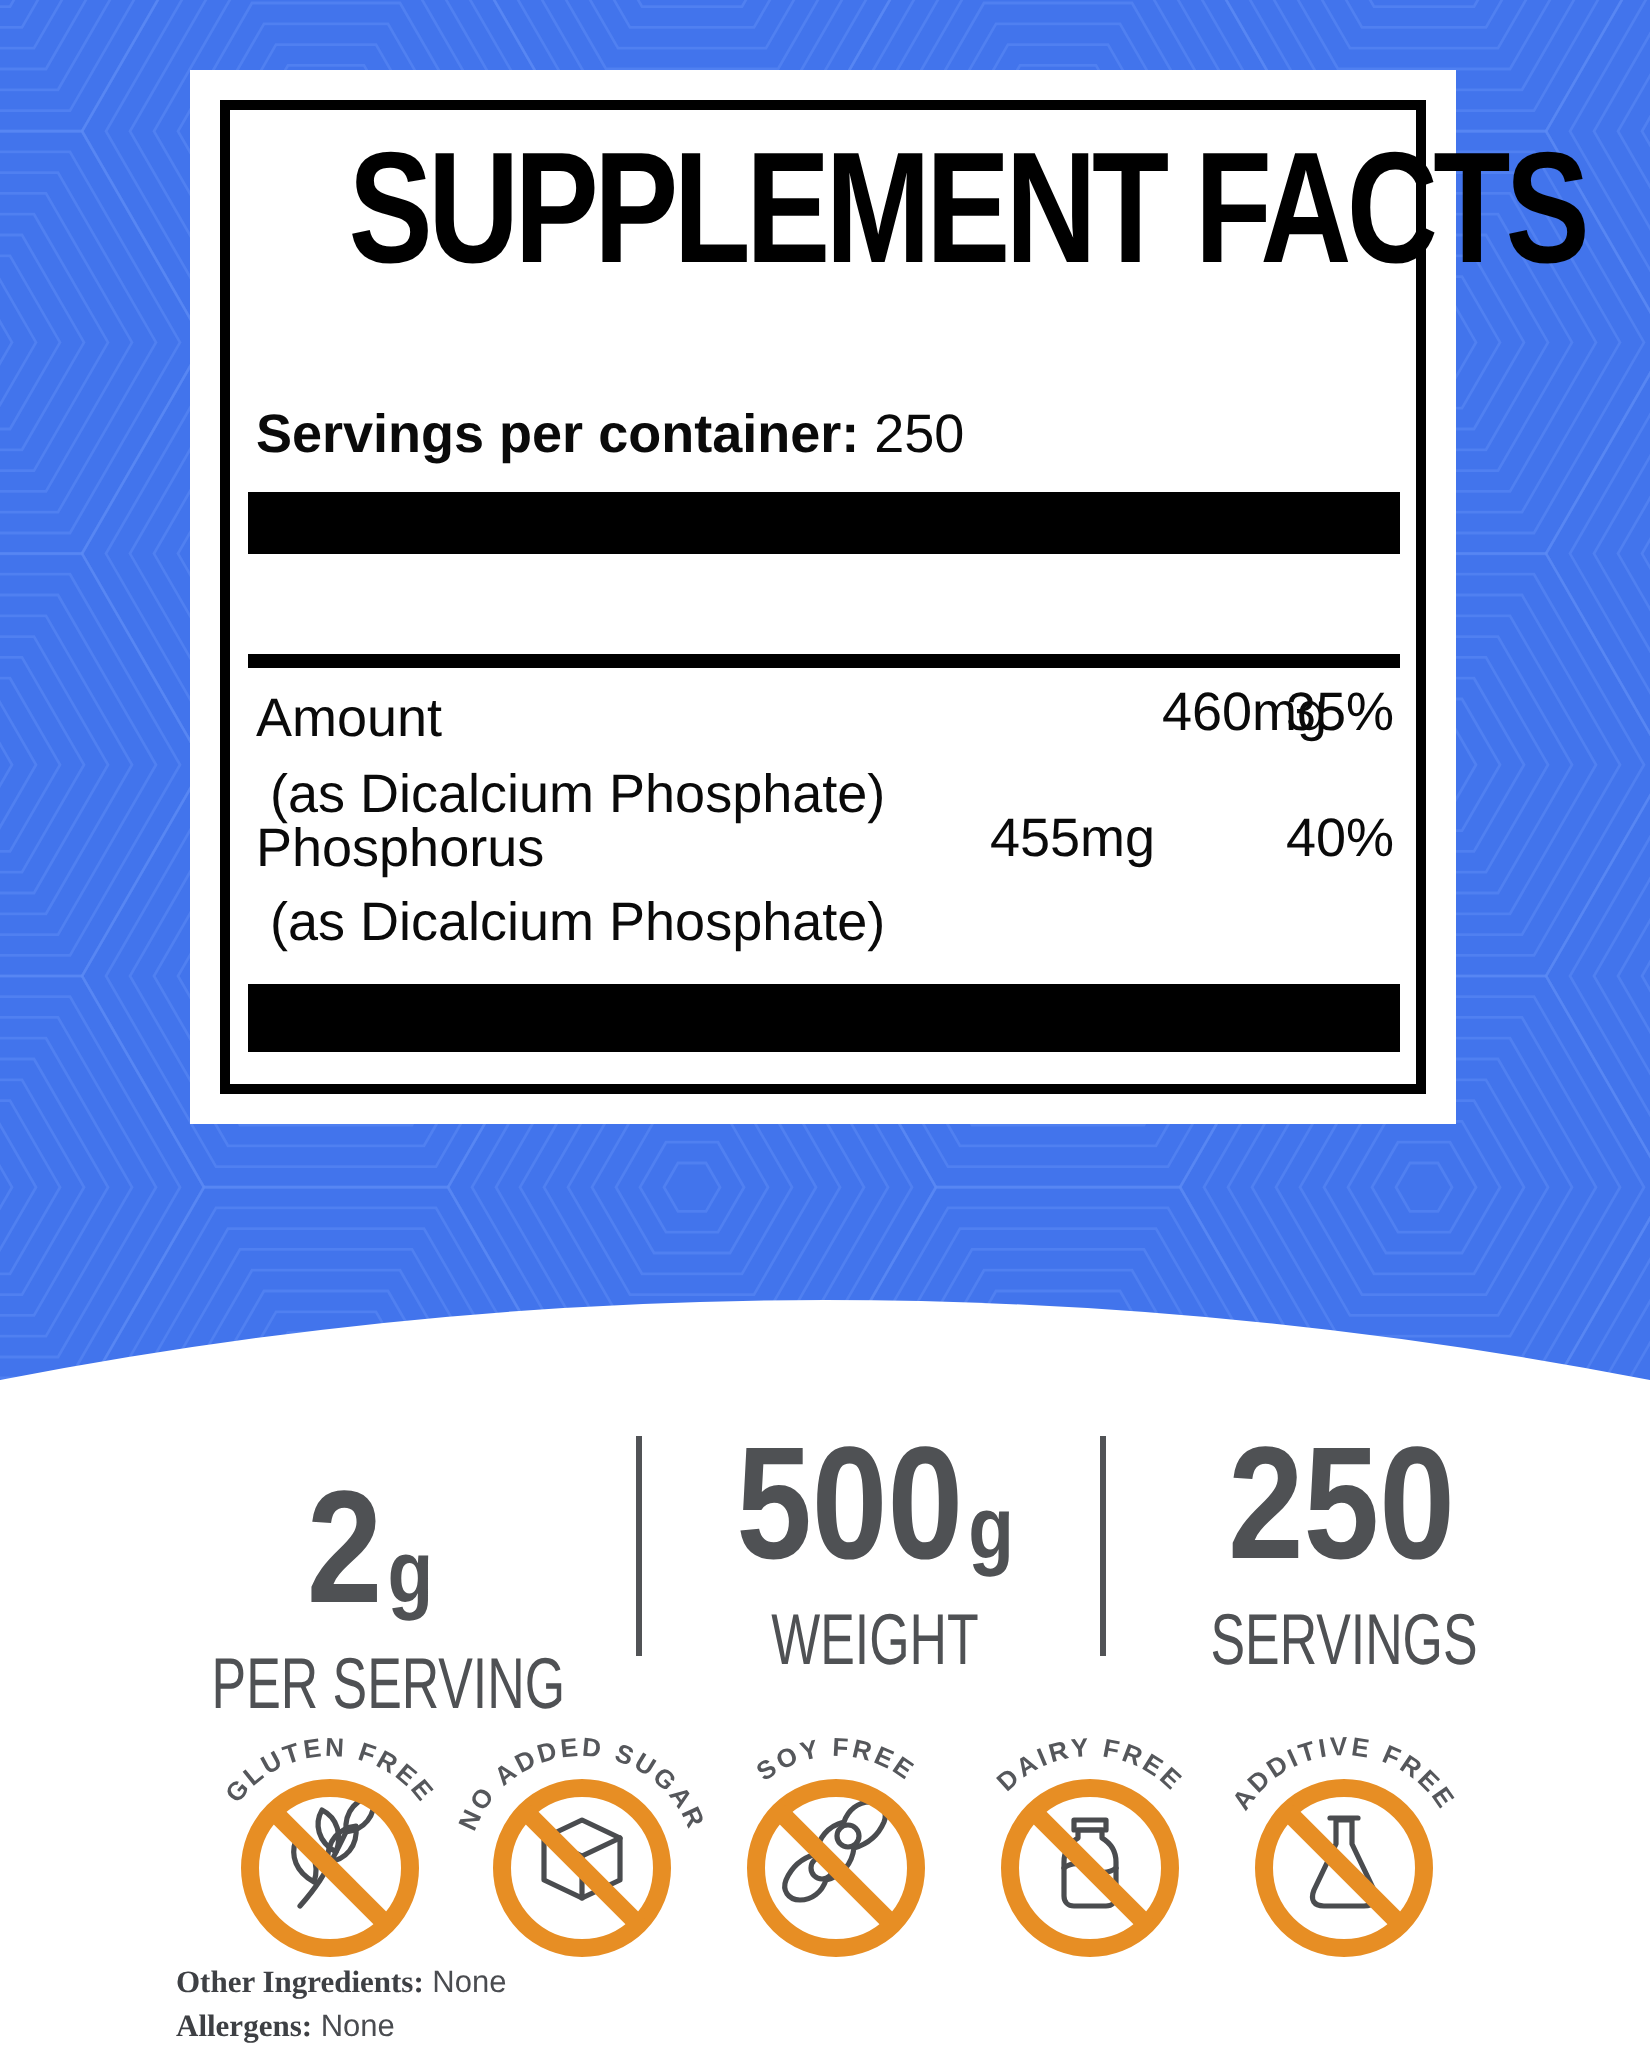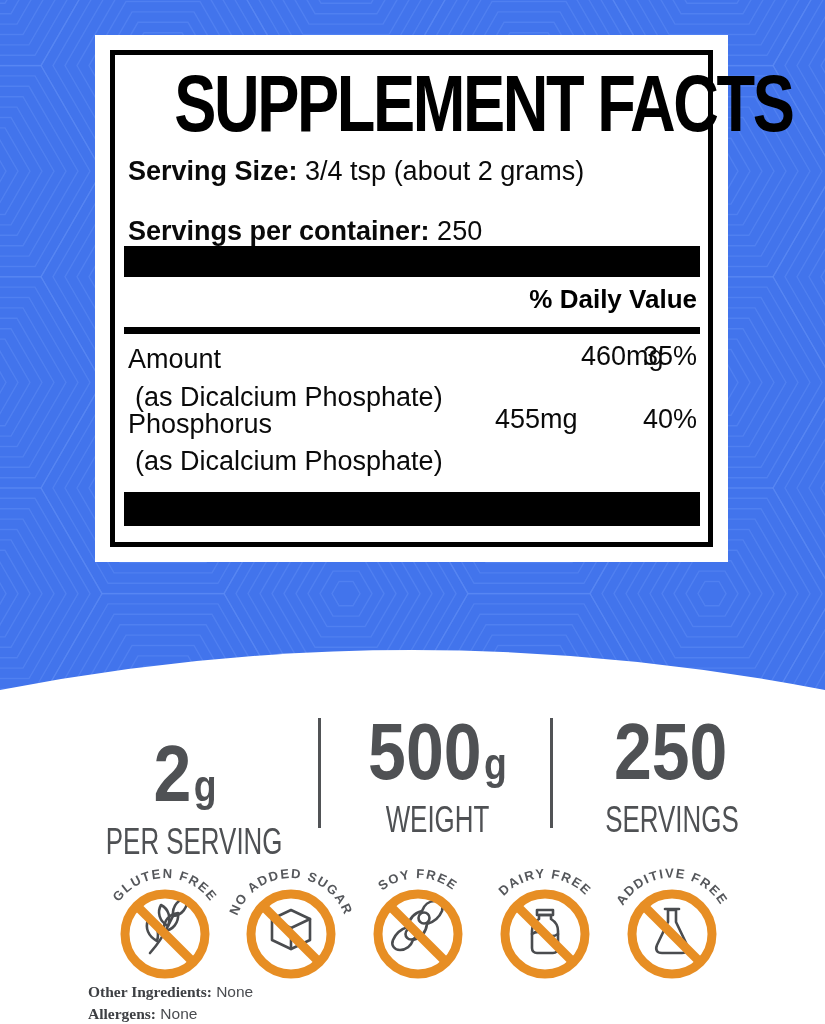--- a/index.html
+++ b/index.html
@@ -397,33 +397,28 @@
   <svg class="curve-svg" width="825" height="66">
     <path d="M0,66 L0,50 Q412,-30 825,50 L825,66 Z" fill="#ffffff"></path>
   </svg>
   <div class="bg-white-bottom"></div>
 
   <div class="facts-panel">
     <div class="facts-box">
 
       <div class="facts-title">SUPPLEMENT FACTS</div>
 
-      <div class="facts-line" style="top:101px;">
-        <b>Serving Size:</b>
-        <span>3/4 tsp (about 2 grams)</span>
-      </div>
-
-      <div class="facts-line" style="top:161px;">
+
+      <div class="facts-line" style="top:147px;">
         <b>Servings per container:</b>
         <span>250</span>
       </div>
 
       <div class="black-bar" style="top:191px;height:31px;"></div>
 
-      <div class="col-dv">% Daily Value</div>
       <div class="header-rule"></div>
 
       <div class="nut" style="left:13px;top:289px;">Amount</div>
       <div class="nut" style="left:418px;top:286px;margin-left:48px;">460mg</div>
       <div class="nut nut-dv" style="right:11px;top:286px;">35%</div>
       <div class="nut" style="left:20px;top:327px;">(as Dicalcium Phosphate)</div>
 
       <div class="nut" style="left:13px;top:354px;">Phosphorus</div>
       <div class="nut" style="left:380px;top:349px;">455mg</div>
       <div class="nut nut-dv" style="right:11px;top:349px;">40%</div>

